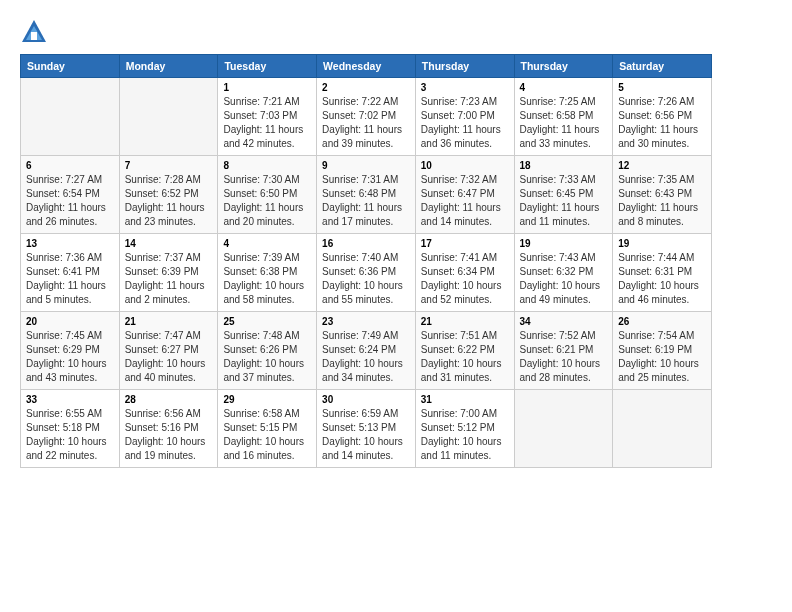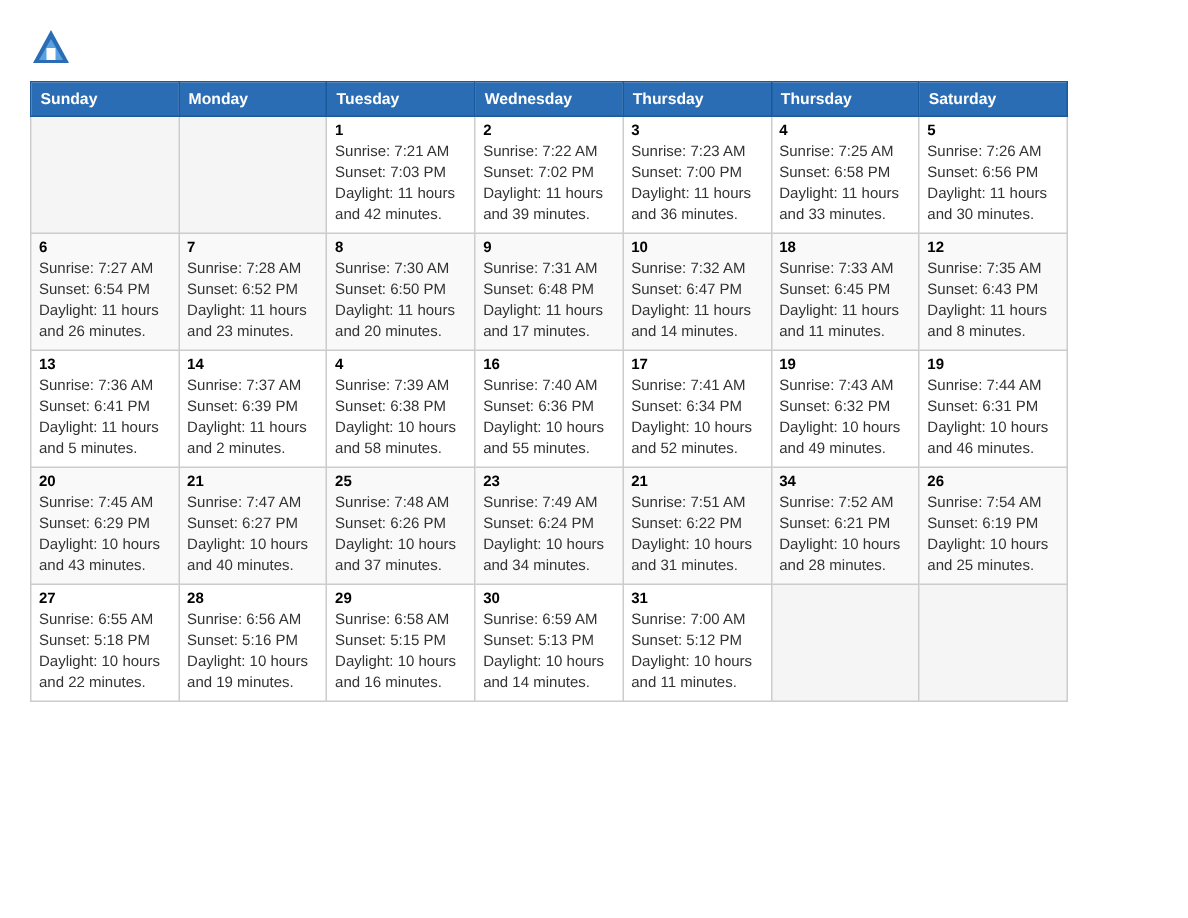--- a/index.html
+++ b/index.html
@@ -243,21 +243,21 @@
             <span class="day-num">34</span>
             <div class="day-info">Sunrise: 7:52 AM<br>Sunset: 6:21 PM<br>Daylight: 10 hours and 28 minutes.</div>
           </td>
           <td>
             <span class="day-num">26</span>
             <div class="day-info">Sunrise: 7:54 AM<br>Sunset: 6:19 PM<br>Daylight: 10 hours and 25 minutes.</div>
           </td>
         </tr>
         <tr>
           <td>
-            <span class="day-num">27</span>
+            <span class="day-num">33</span>
             <div class="day-info">Sunrise: 6:55 AM<br>Sunset: 5:18 PM<br>Daylight: 10 hours and 22 minutes.</div>
           </td>
           <td>
             <span class="day-num">28</span>
             <div class="day-info">Sunrise: 6:56 AM<br>Sunset: 5:16 PM<br>Daylight: 10 hours and 19 minutes.</div>
           </td>
           <td>
             <span class="day-num">29</span>
             <div class="day-info">Sunrise: 6:58 AM<br>Sunset: 5:15 PM<br>Daylight: 10 hours and 16 minutes.</div>
           </td>

